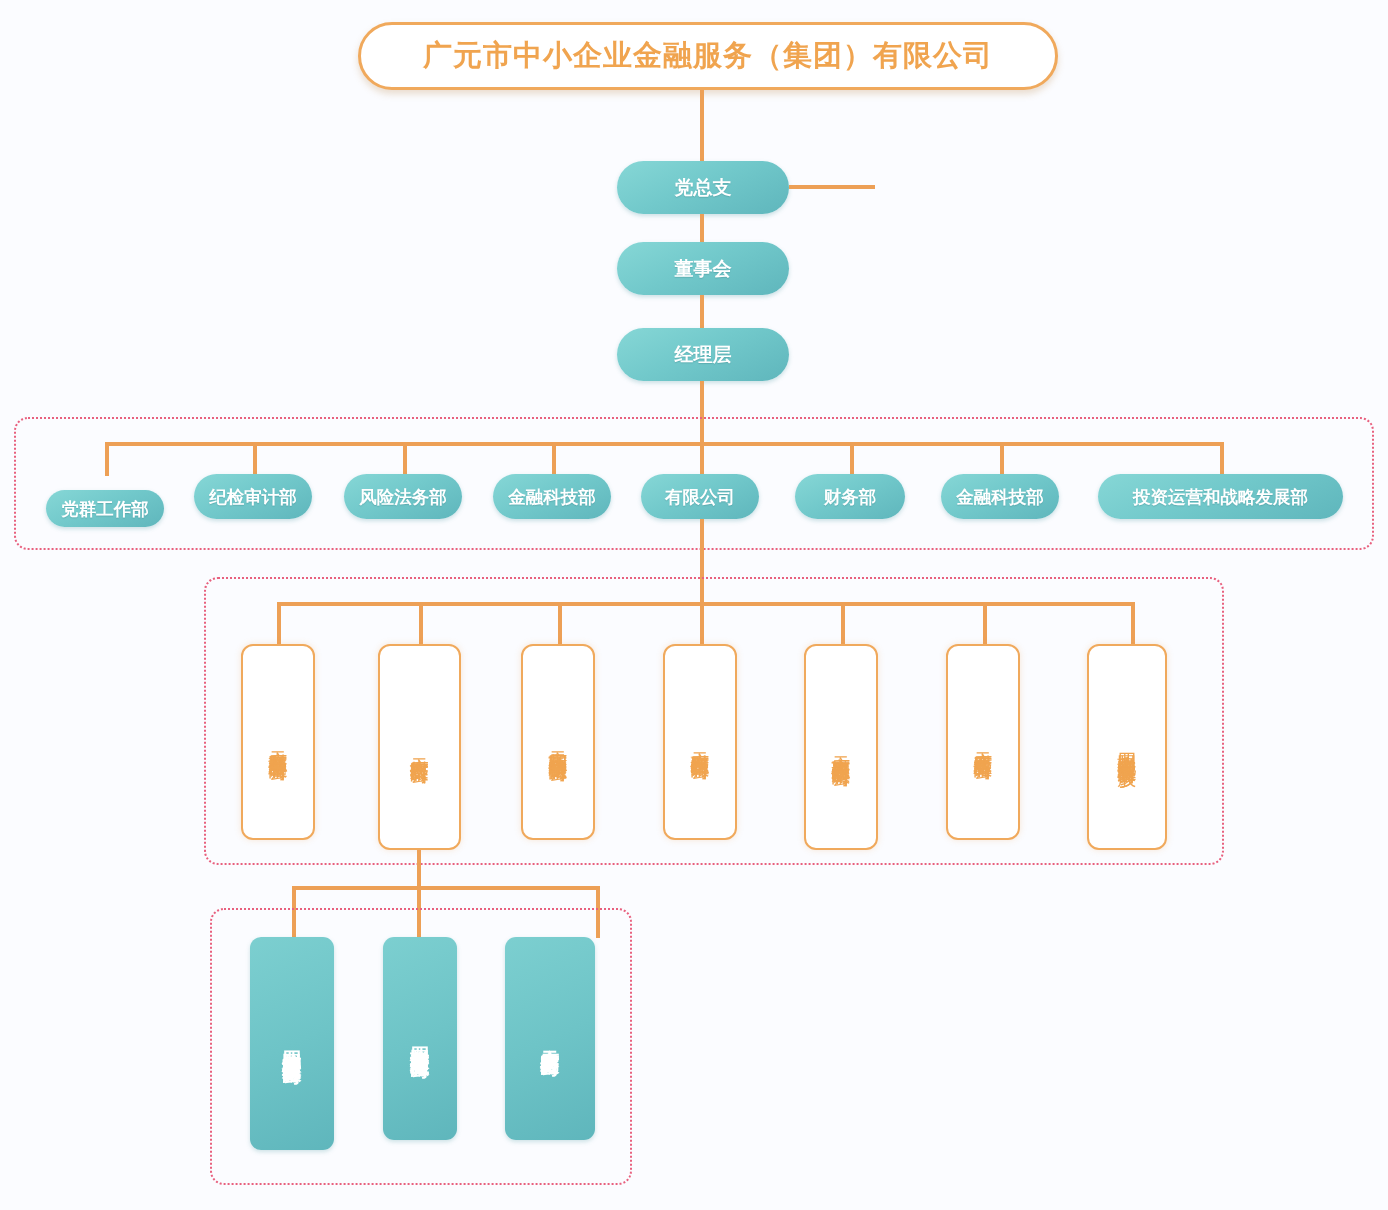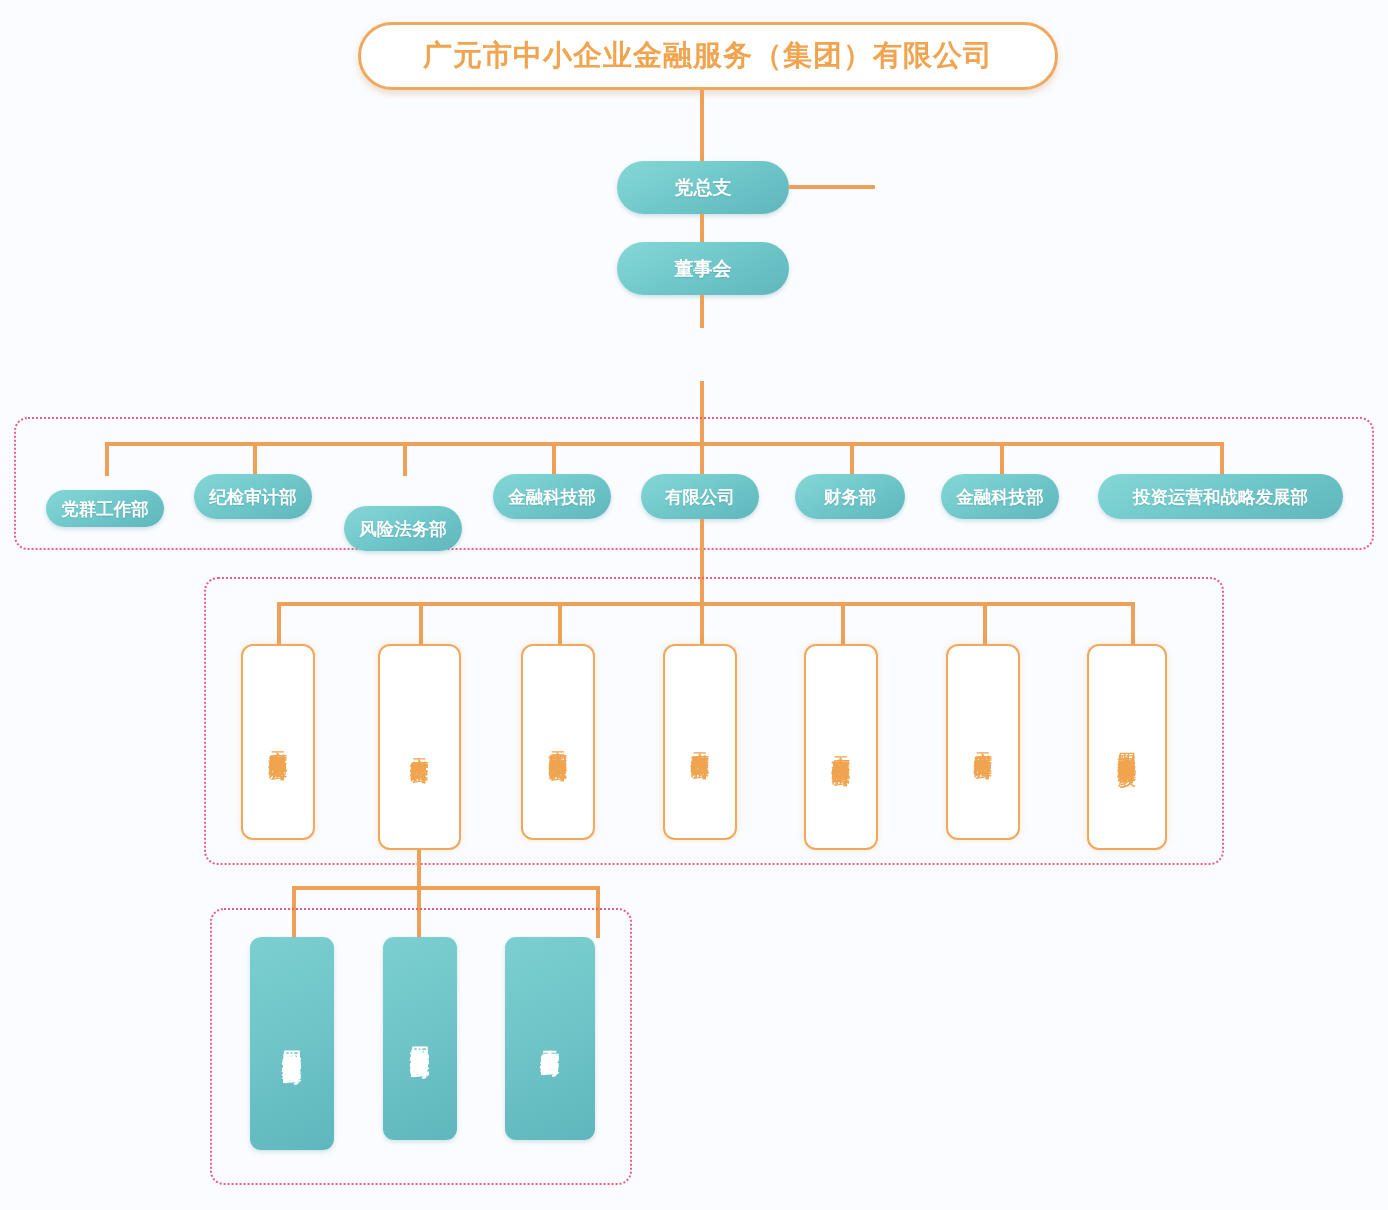--- a/index.html
+++ b/index.html
@@ -104,20 +104,23 @@
 
 
   <div class="ln lnv" style="left:700px;top:214px;width:4px;height:29px;"></div>
 
   <div class="pill" style="left:617px;top:242px;width:172px;height:53px;">
     <span>董事会</span>
   </div>
 
   <div class="ln lnv" style="left:700px;top:295px;width:4px;height:33px;"></div>
 
+  <div class="pill" style="left:617px;top:328px;width:172px;height:53px;">
+    <span>经理层</span>
+  </div>
 
   <div class="ln lnv" style="left:700px;top:381px;width:4px;height:63px;"></div>
 
   <div class="dgroup" style="left:14px;top:417px;width:1360px;height:133px;"></div>
 
   <div class="ln lnh" style="left:105px;top:442px;width:1117px;height:4px;"></div>
 
   <div class="ln lnv" style="left:105px;top:442px;height:34px;"></div>
   <div class="ln lnv" style="left:253px;top:442px;height:34px;"></div>
   <div class="ln lnv" style="left:403px;top:442px;height:34px;"></div>
@@ -126,21 +129,21 @@
   <div class="ln lnv" style="left:850px;top:442px;height:34px;"></div>
   <div class="ln lnv" style="left:1000px;top:442px;height:34px;"></div>
   <div class="ln lnv" style="left:1220px;top:442px;height:34px;"></div>
 
   <div class="pill small" style="left:46px;top:474px;width:118px;height:37px;margin-top:16px;">
     <span>党群工作部</span>
   </div>
   <div class="pill small" style="left:194px;top:474px;width:118px;height:45px;">
     <span>纪检审计部</span>
   </div>
-  <div class="pill small" style="left:344px;top:474px;width:118px;height:45px;margin-top:32px;">
+  <div class="pill small" style="left:344px;top:474px;width:118px;height:45px;">
     <span>风险法务部</span>
   </div>
   <div class="pill small" style="left:493px;top:474px;width:118px;height:45px;">
     <span>金融科技部</span>
   </div>
   <div class="pill small" style="left:641px;top:474px;width:118px;height:45px;">
     <span>有限公司</span>
   </div>
   <div class="pill small" style="left:795px;top:474px;width:110px;height:45px;">
     <span>财务部</span>

